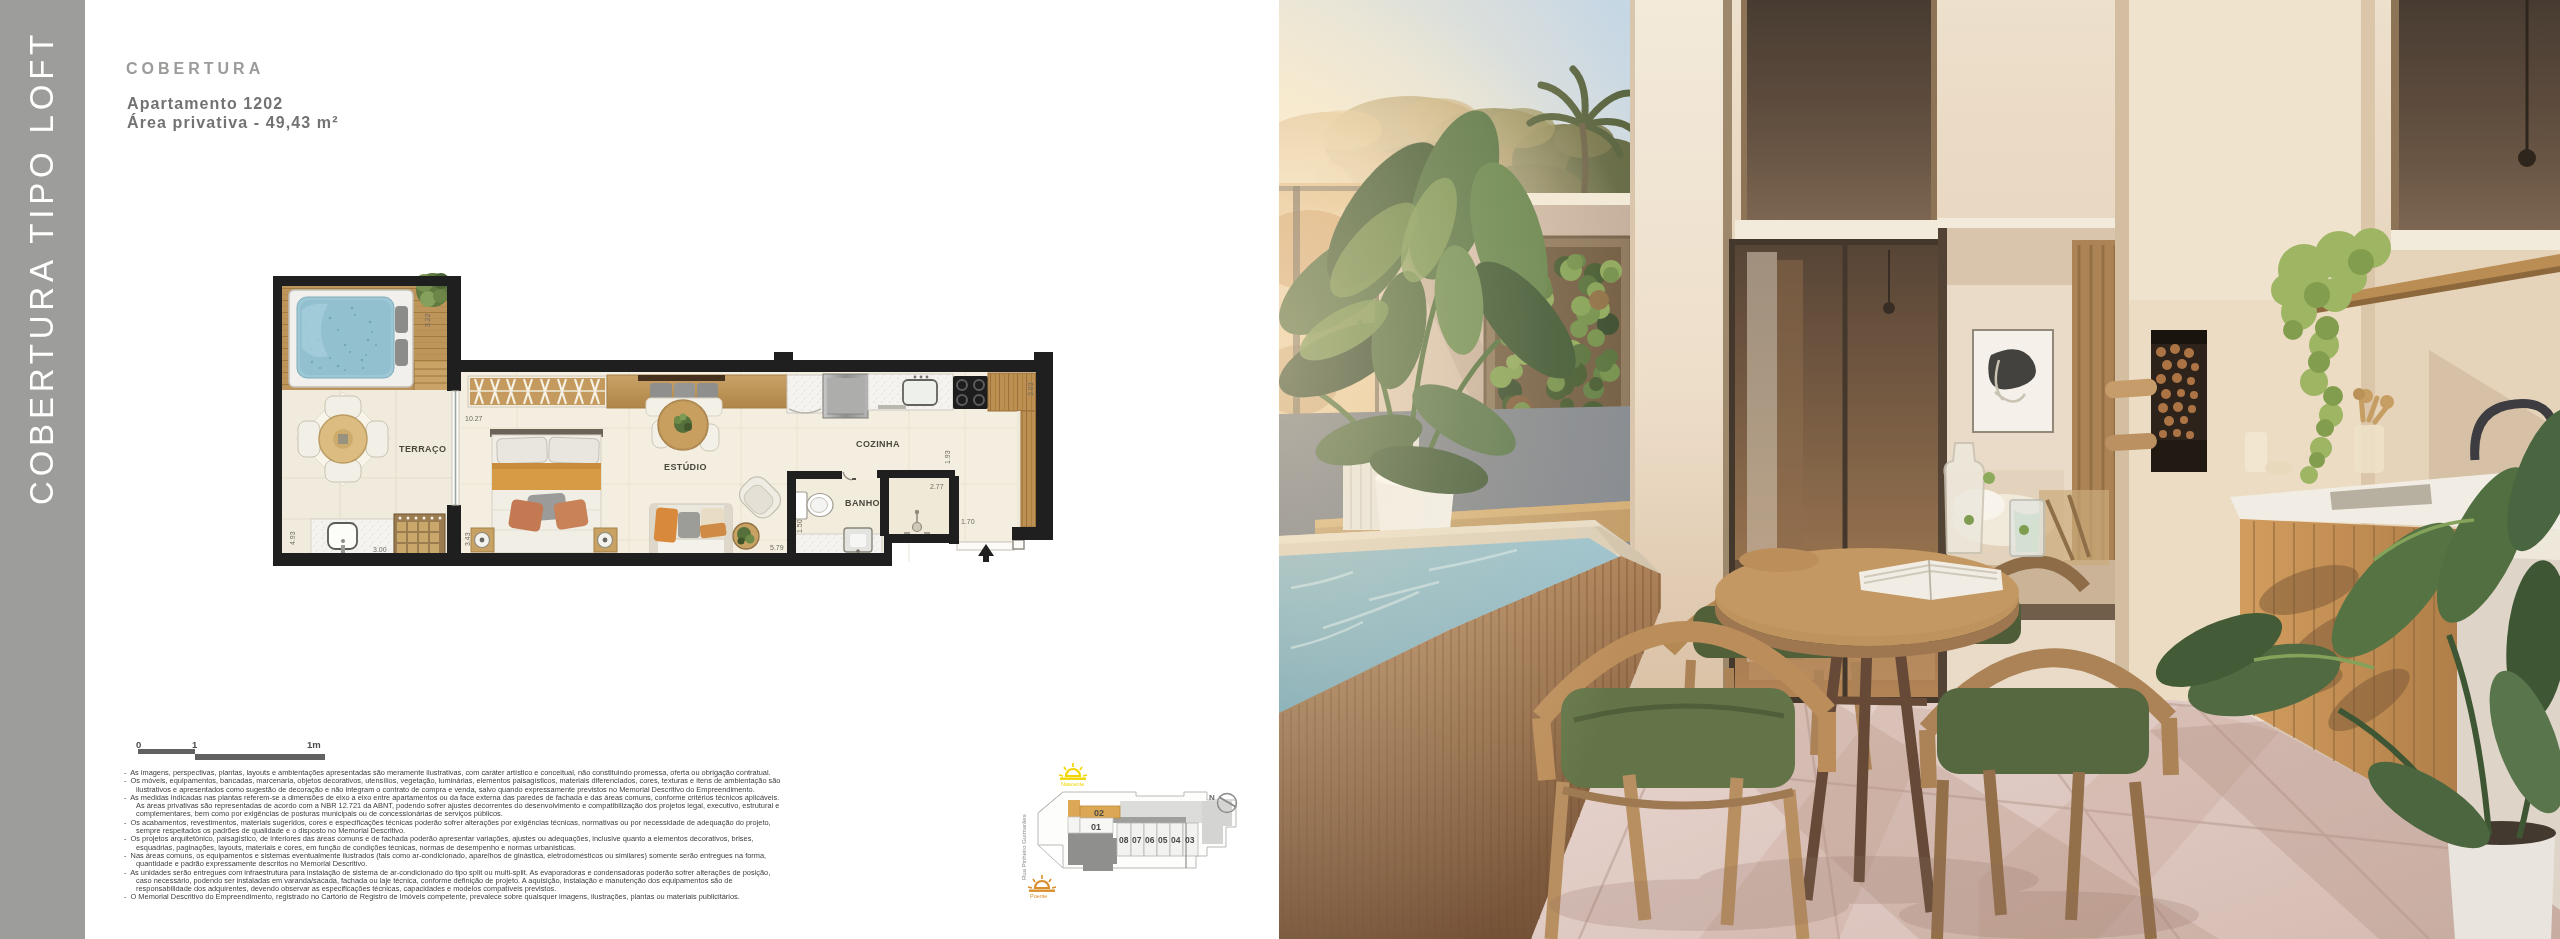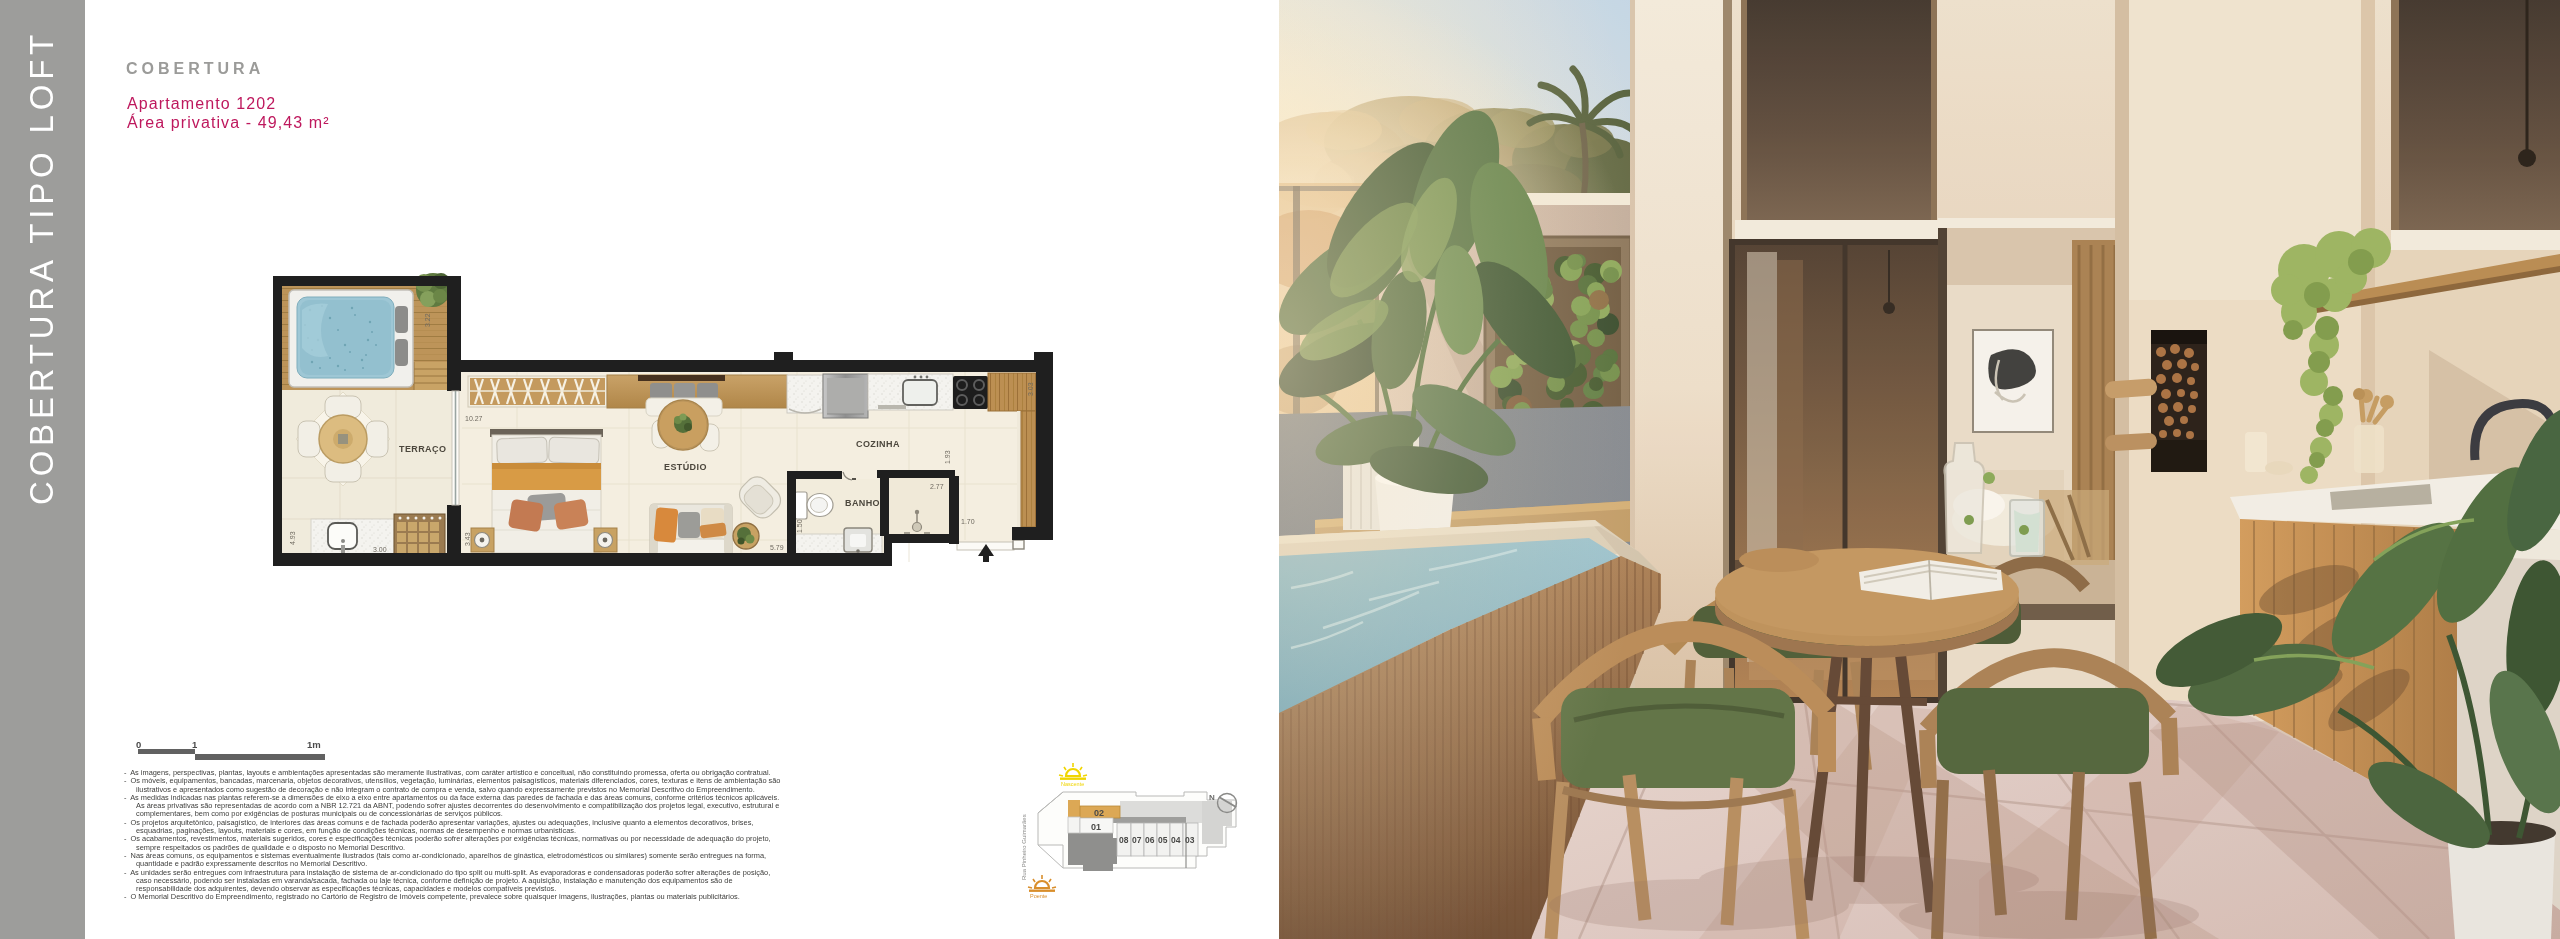--- a/index.html
+++ b/index.html
@@ -5,21 +5,21 @@
   html,body{margin:0;padding:0;width:2560px;height:939px;background:#ffffff;overflow:hidden;
     font-family:"Liberation Sans", sans-serif;}
   .abs{position:absolute;}
   .sidebar{position:absolute;left:0;top:0;width:85px;height:939px;background:#9d9d9b;}
   .vtext{position:absolute;left:23px;top:38px;height:467px;width:44px;
     writing-mode:vertical-rl;transform:rotate(180deg);
     color:#fff;font-size:33px;letter-spacing:4.8px;white-space:nowrap;}
   .title{position:absolute;left:126px;top:60px;font-size:16px;letter-spacing:4.0px;
     color:#9b9b99;font-weight:700;}
   .sub{position:absolute;left:127px;top:95px;font-size:16px;letter-spacing:1.1px;
-    color:#be185d;line-height:18.5px;font-weight:400;}
+    color:#737373;line-height:18.5px;font-weight:700;}
   .scalebar{position:absolute;left:0;top:0;}
   .disc{position:absolute;left:124px;top:769px;width:662px;color:#3d3d3b;
     font-size:7.4px;line-height:8.3px;letter-spacing:0px;}
   .disc p{margin:0;padding:0;text-indent:-12px;padding-left:12px;}
   svg{position:absolute;display:block;}
   svg text{font-family:"Liberation Sans", sans-serif;}
 </style>
 </head>
 <body>
 
@@ -423,22 +423,22 @@
 <div class="abs" style="left:195px;top:754px;width:130px;height:5.5px;background:#616161"></div>
 <div class="abs" style="left:136px;top:739px;font-size:9.5px;font-weight:bold;color:#4a4a4a">0</div>
 <div class="abs" style="left:192px;top:739px;font-size:9.5px;font-weight:bold;color:#4a4a4a">1</div>
 <div class="abs" style="left:307px;top:739px;font-size:9.5px;font-weight:bold;color:#4a4a4a">1m</div>
 </div>
 
 <div class="disc">
 <p>-&nbsp; As imagens, perspectivas, plantas, layouts e ambientações apresentadas são meramente ilustrativas, com caráter artístico e conceitual, não constituindo promessa, oferta ou obrigação contratual.</p>
 <p>-&nbsp; Os móveis, equipamentos, bancadas, marcenaria, objetos decorativos, utensílios, vegetação, luminárias, elementos paisagísticos, materiais diferenciados, cores, texturas e itens de ambientação são ilustrativos e apresentados como sugestão de decoração e não integram o contrato de compra e venda, salvo quando expressamente previstos no Memorial Descritivo do Empreendimento.</p>
 <p>-&nbsp; As medidas indicadas nas plantas referem-se a dimensões de eixo a eixo entre apartamentos ou da face externa das paredes de fachada e das áreas comuns, conforme critérios técnicos aplicáveis. As áreas privativas são representadas de acordo com a NBR 12.721 da ABNT, podendo sofrer ajustes decorrentes do desenvolvimento e compatibilização dos projetos legal, executivo, estrutural e complementares, bem como por exigências de posturas municipais ou de concessionárias de serviços públicos.</p>
+<p>-&nbsp; Os acabamentos, revestimentos, materiais sugeridos, cores e especificações técnicas poderão sofrer alterações por exigências técnicas, normativas ou por necessidade de adequação do projeto, sempre respeitados os padrões de qualidade e o disposto no Memorial Descritivo.</p>
 <p>-&nbsp; Os projetos arquitetônico, paisagístico, de interiores das áreas comuns e de fachada poderão apresentar variações, ajustes ou adequações, inclusive quanto a elementos decorativos, brises, esquadrias, paginações, layouts, materiais e cores, em função de condições técnicas, normas de desempenho e normas urbanísticas.</p>
-<p>-&nbsp; Os acabamentos, revestimentos, materiais sugeridos, cores e especificações técnicas poderão sofrer alterações por exigências técnicas, normativas ou por necessidade de adequação do projeto, sempre respeitados os padrões de qualidade e o disposto no Memorial Descritivo.</p>
 <p>-&nbsp; Nas áreas comuns, os equipamentos e sistemas eventualmente ilustrados (tais como ar-condicionado, aparelhos de ginástica, eletrodomésticos ou similares) somente serão entregues na forma, quantidade e padrão expressamente descritos no Memorial Descritivo.</p>
 <p>-&nbsp; As unidades serão entregues com infraestrutura para instalação de sistema de ar-condicionado do tipo split ou multi-split. As evaporadoras e condensadoras poderão sofrer alterações de posição, caso necessário, podendo ser instaladas em varanda/sacada, fachada ou laje técnica, conforme definição de projeto. A aquisição, instalação e manutenção dos equipamentos são de responsabilidade dos adquirentes, devendo observar as especificações técnicas, capacidades e modelos compatíveis previstos.</p>
 <p>-&nbsp; O Memorial Descritivo do Empreendimento, registrado no Cartório de Registro de Imóveis competente, prevalece sobre quaisquer imagens, ilustrações, plantas ou materiais publicitários.</p>
 </div>
 
 <svg class="keyplan" style="left:1010px;top:750px" width="240" height="155" viewBox="1010 750 240 155">
 
 <g>
 <path d="M1066 776 a7 7 0 0 1 14 0 z" fill="none" stroke="#f0d500" stroke-width="2.2"></path>
 <g stroke="#f0d500" stroke-width="1.6">

